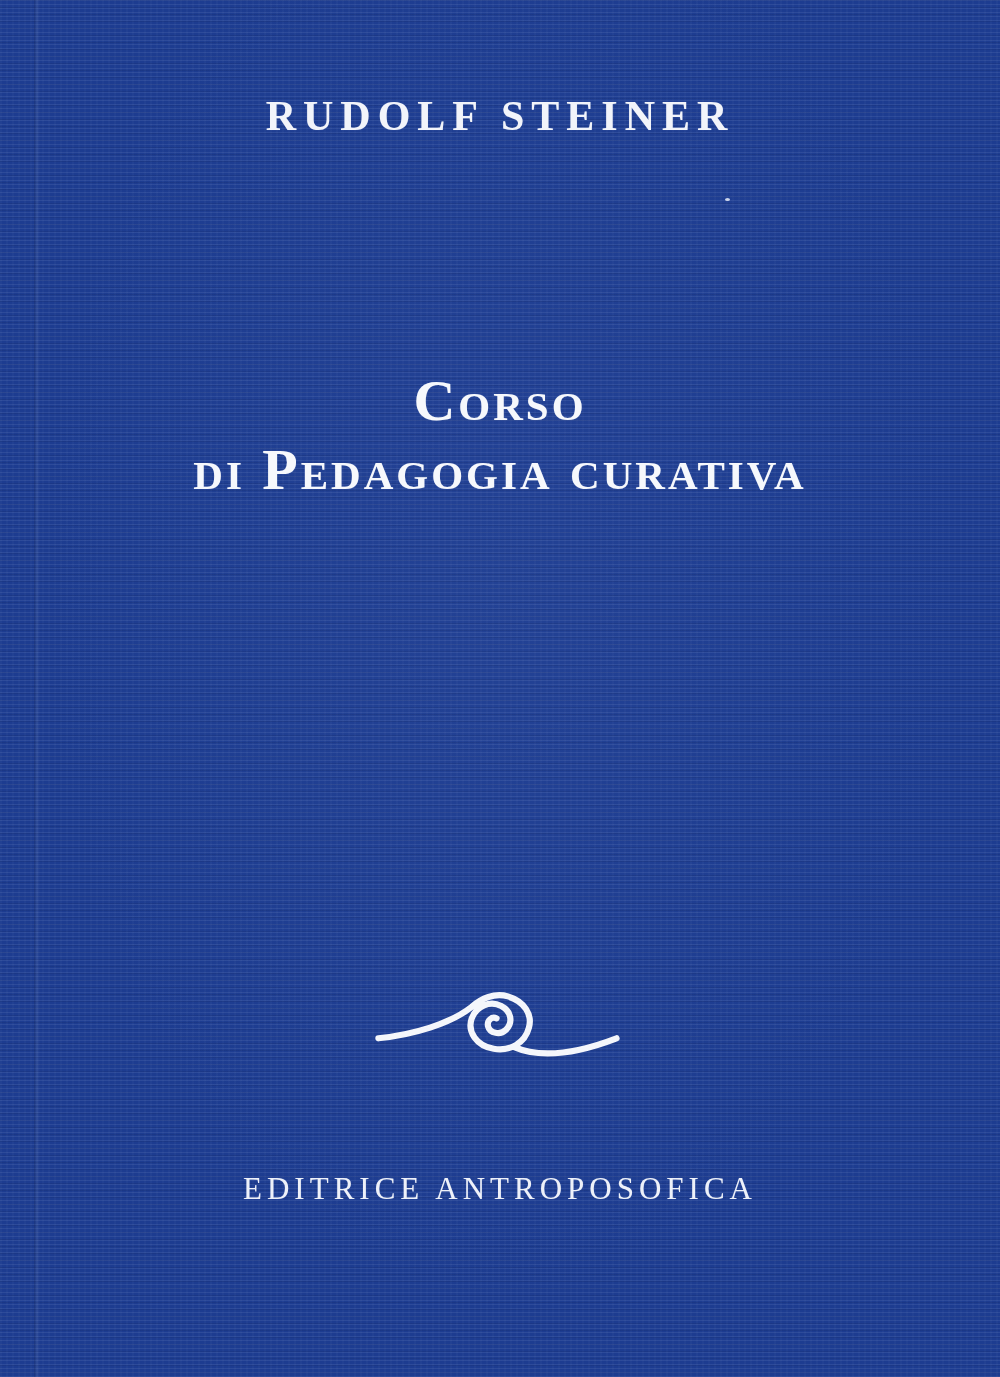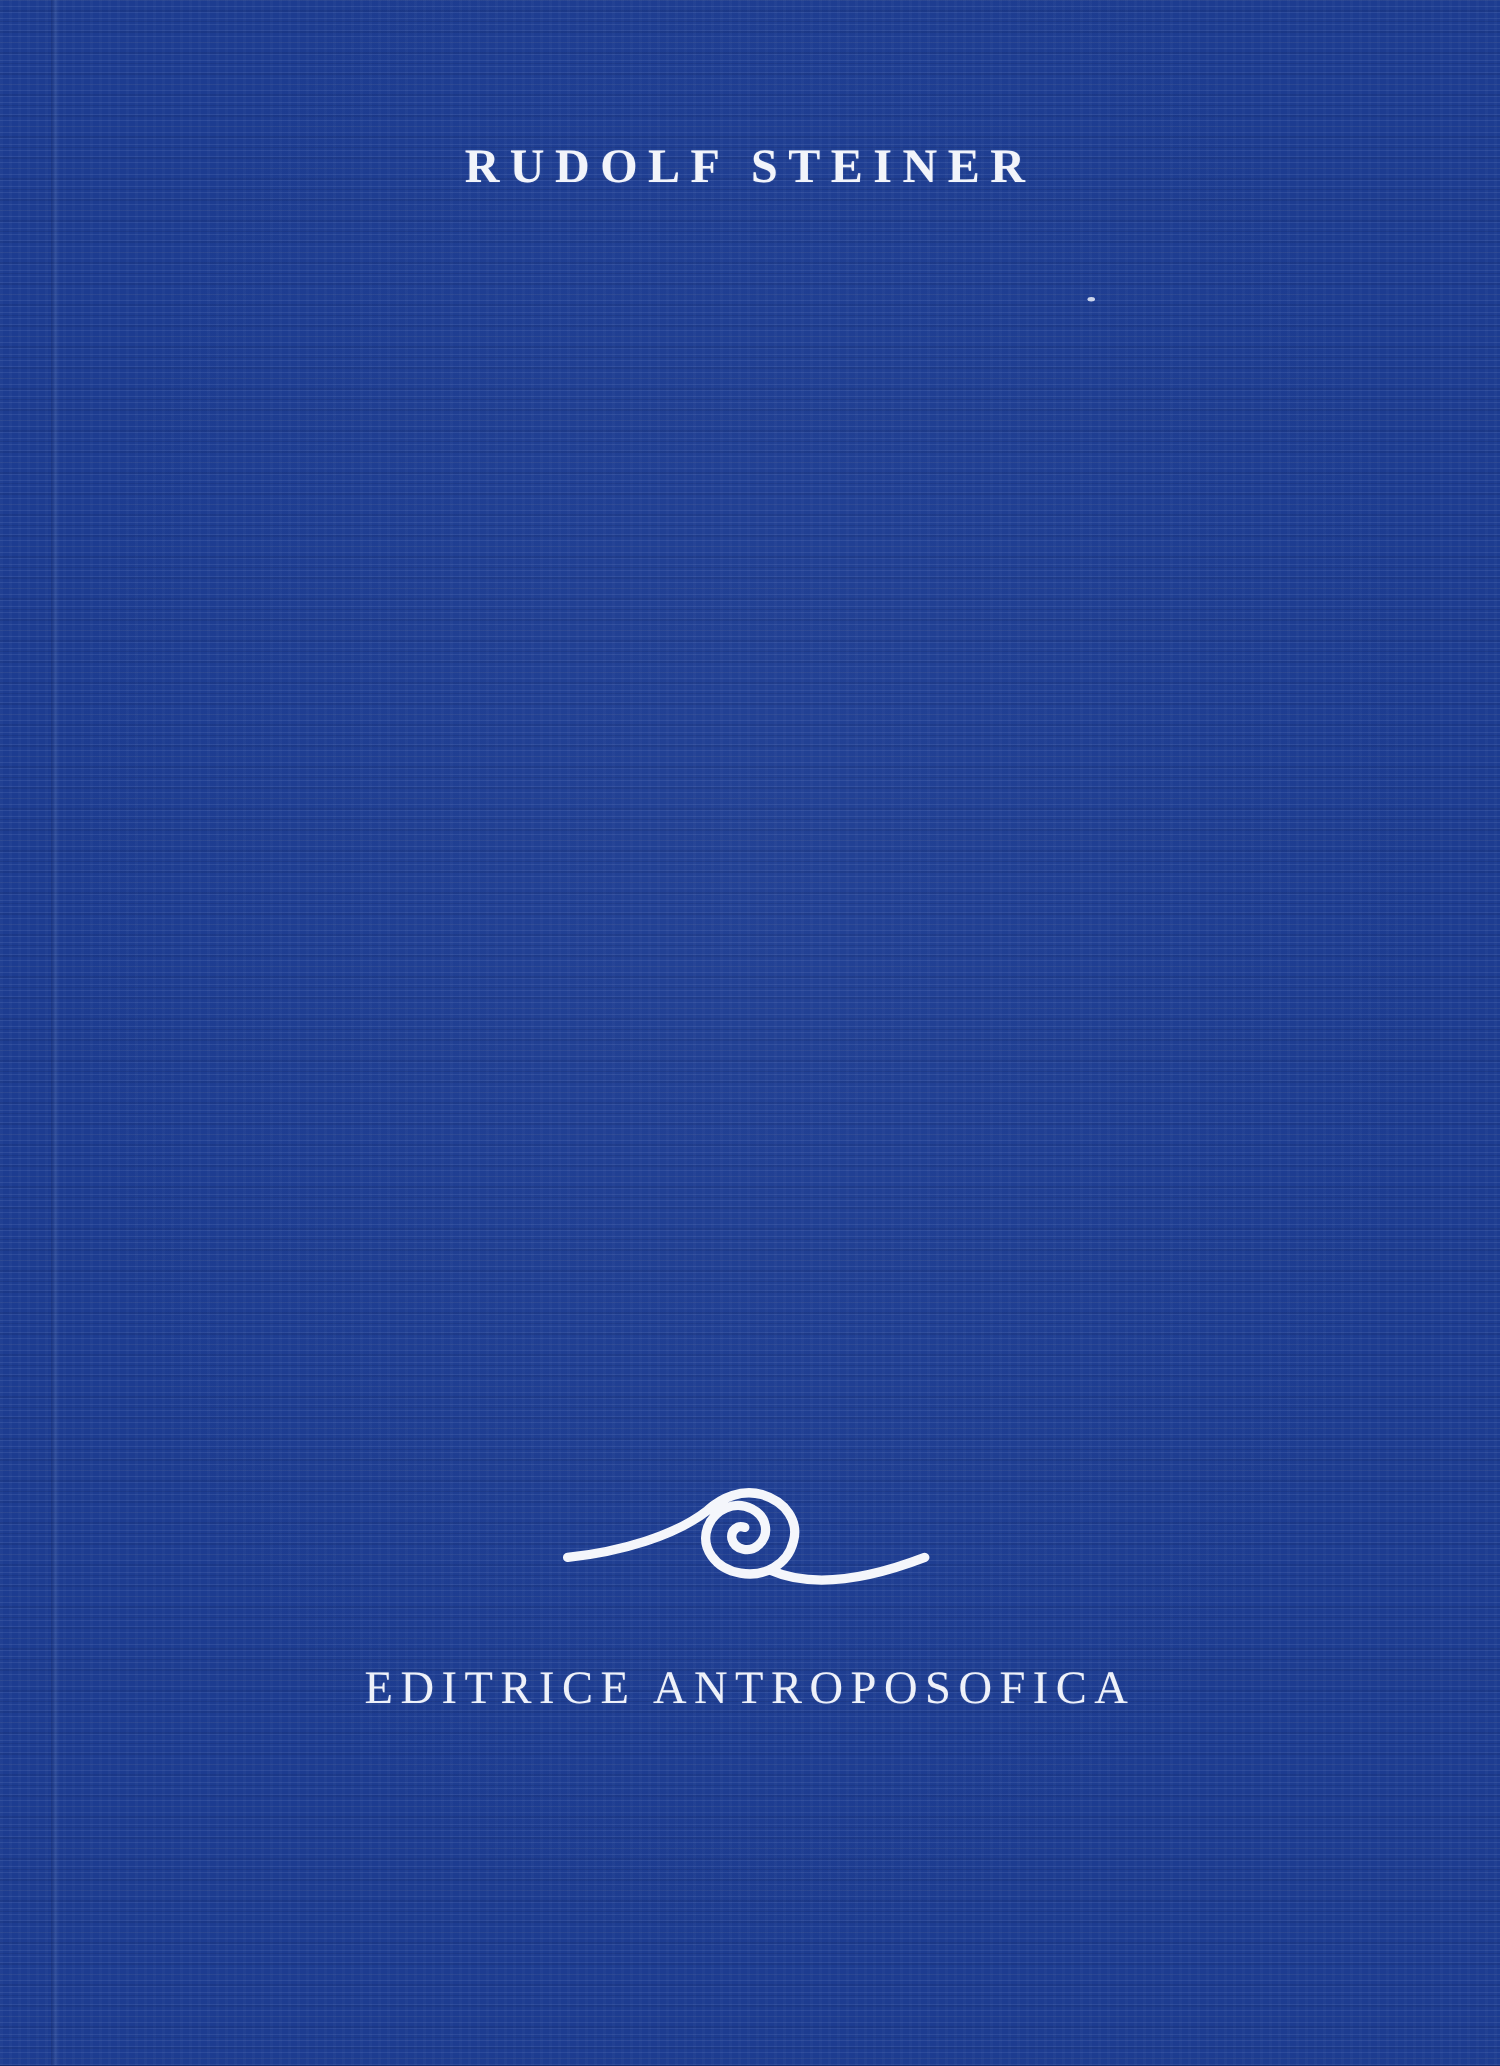--- a/index.html
+++ b/index.html
@@ -41,21 +41,21 @@
       rgba(150,170,215,0.12) 3px,
       rgba(0,0,0,0) 6px);
   }
   .author {
     position: absolute;
     top: 92px;
     left: 0;
     width: 100%;
     text-align: center;
     color: #f2f4fa;
-    font-size: 32px;
+    font-size: 42px;
     font-weight: bold;
     letter-spacing: 7px;
     text-shadow: 0 0 1px rgba(180,195,230,0.35);
     white-space: nowrap;
   }
   .title {
     position: absolute;
     top: 366px;
     left: 0;
     width: 100%;
@@ -73,21 +73,21 @@
     position: absolute;
     top: 984px;
     left: 50%;
     transform: translateX(-51%);
     width: 254px;
     height: 80px;
   }
   .logo svg { display: block; width: 100%; height: 100%; }
   .publisher {
     position: absolute;
-    top: 1108px;
+    top: 1172px;
     left: 0;
     width: 100%;
     text-align: center;
     color: #eef1f9;
     font-size: 31px;
     letter-spacing: 5px;
     line-height: 33px;
     text-shadow: 0 0 1px rgba(180,195,230,0.3);
   }
   .publisher .line { display: block; white-space: nowrap; }
@@ -103,20 +103,24 @@
 </style>
 </head>
 <body>
 
 <div class="cover">
 
   <div class="spine-crease"></div>
 
   <div class="author">RUDOLF STEINER</div>
 
+  <div class="title">
+    <span class="line">Corso</span>
+    <span class="line">di Pedagogia curativa</span>
+  </div>
 
   <div class="logo">
     <svg viewBox="0 0 260 84" fill="none" xmlns="http://www.w3.org/2000/svg">
       <path d="M 5 57
                C 42 53, 80 42, 103 24
                C 113 15, 127 9, 141 13
                C 158 18, 167 32, 163 46
                C 159 62, 143 71, 126 68
                C 108 65, 98 50, 103 36
                C 108 23, 122 17, 134 23

